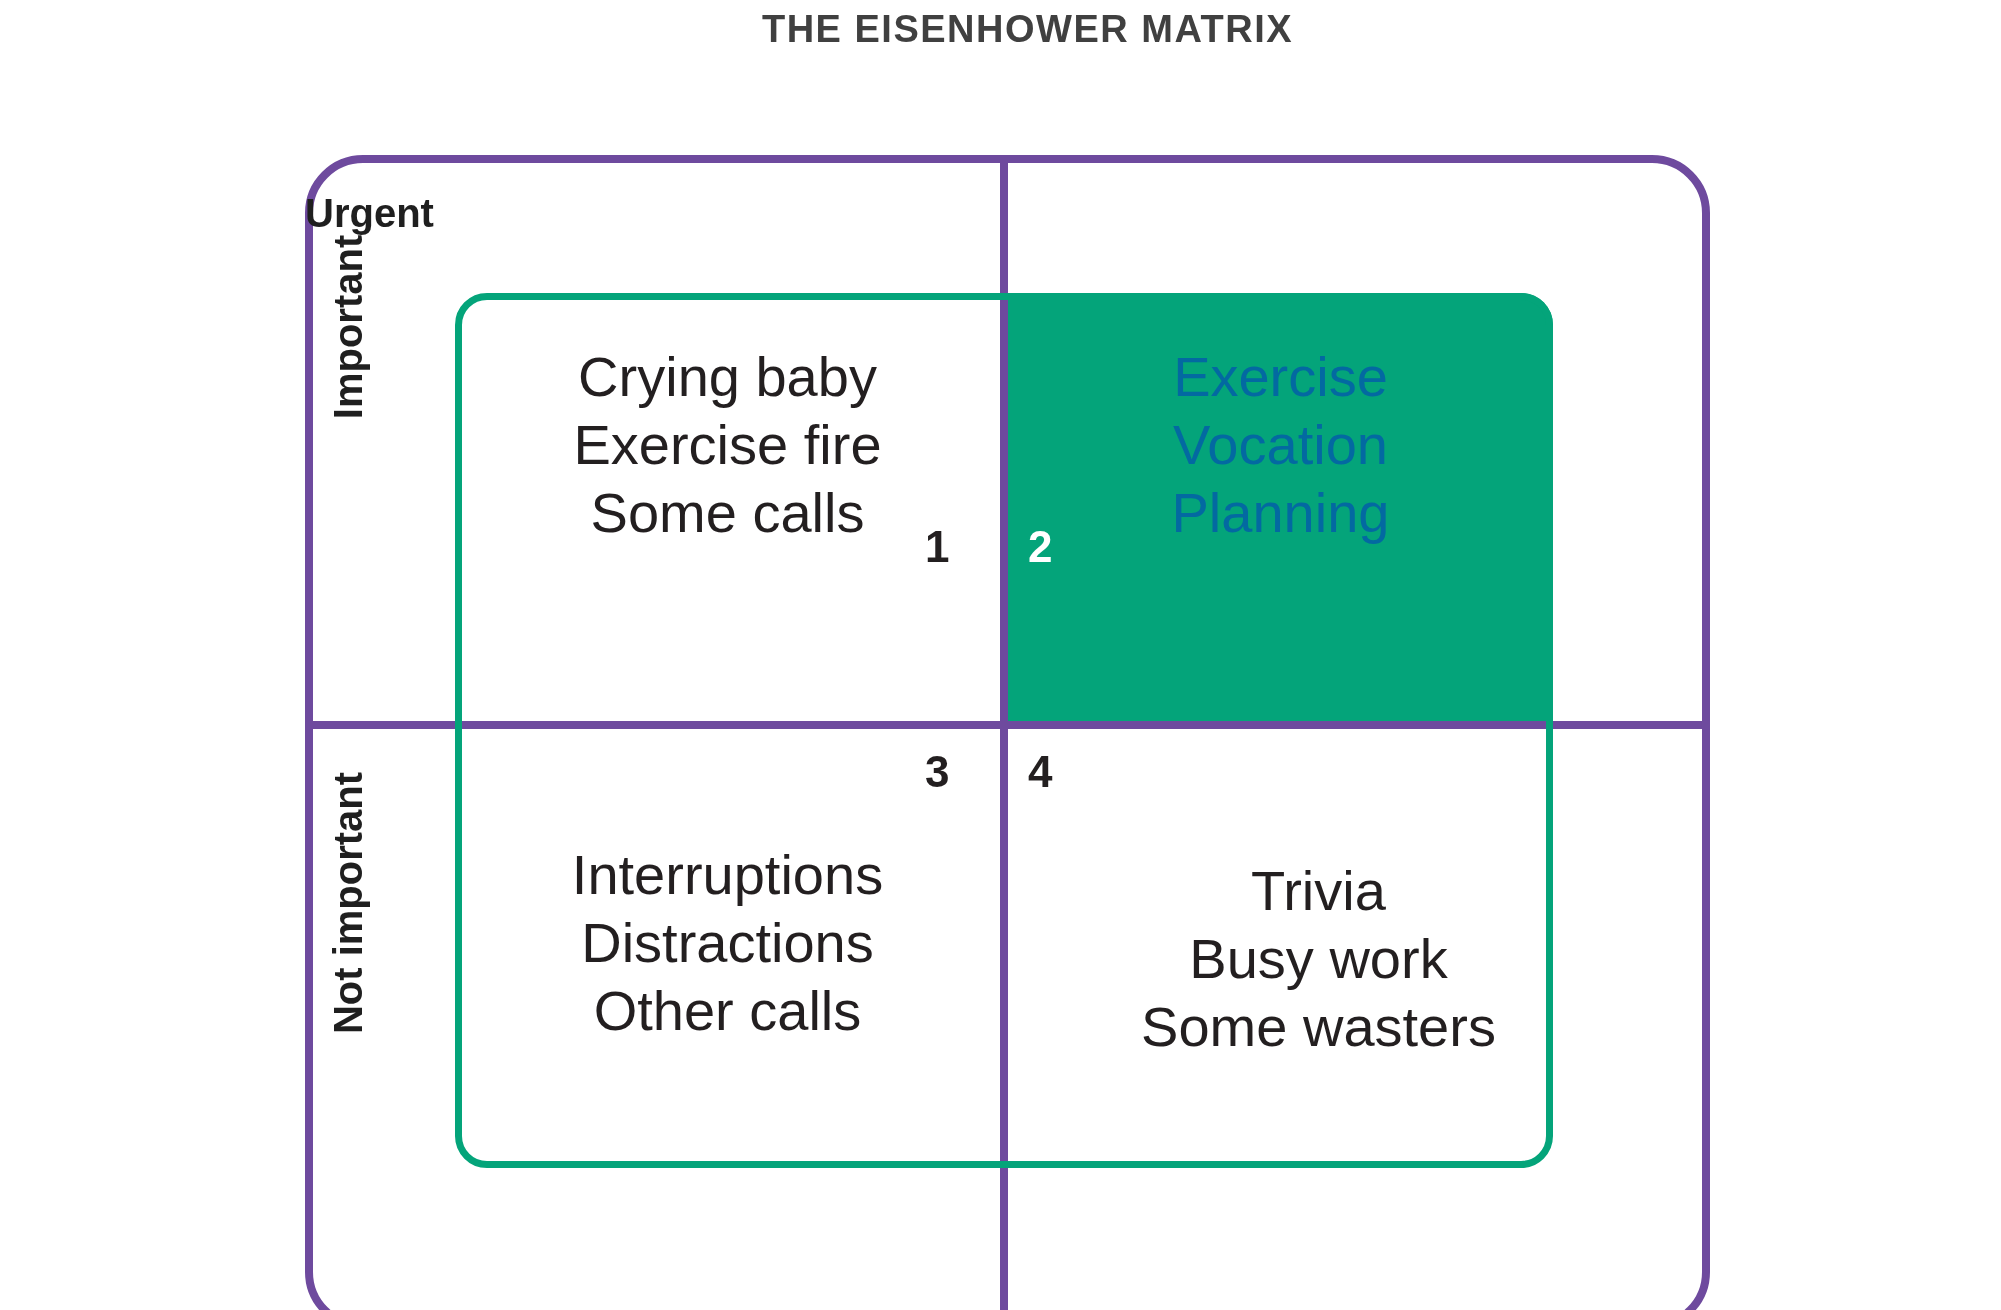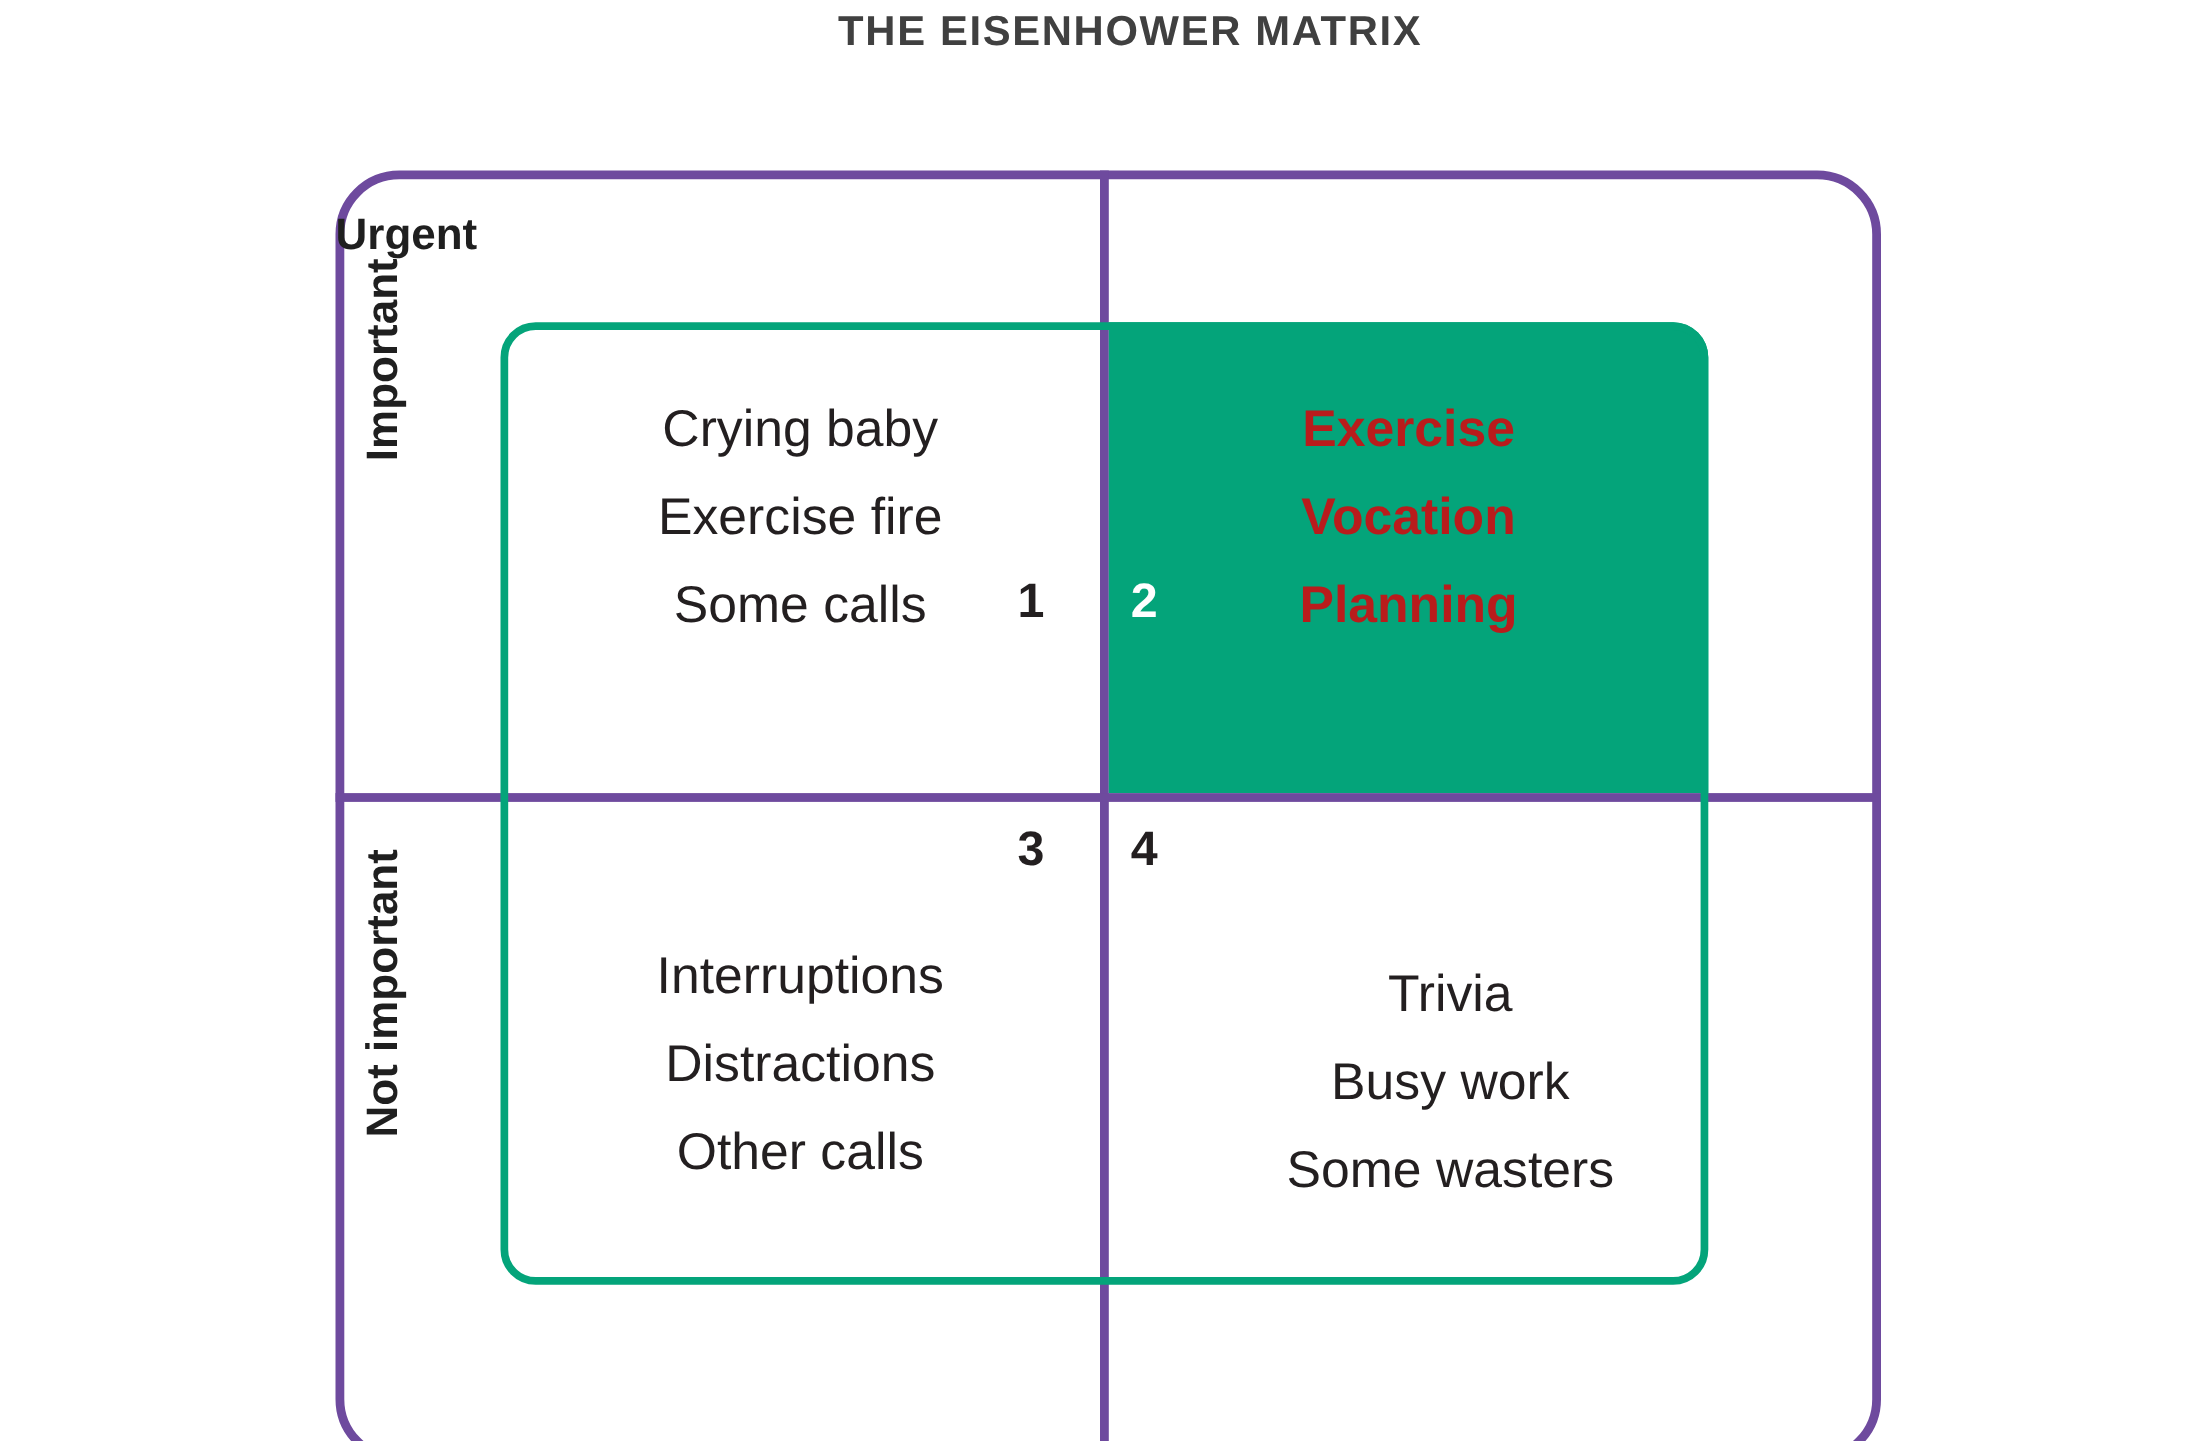--- a/index.html
+++ b/index.html
@@ -130,29 +130,28 @@
     position: absolute;
     box-sizing: border-box;
   }
   .q-lines {
     position: absolute;
     left: 0;
     width: 100%;
     text-align: center;
   }
   .q-lines div {
-    font-size: 47px;
+    font-size: 56px;
     line-height: 68px;
     color: #231f20;
     white-space: nowrap;
-    margin-top: 12px;
   }
   .q-lines.bold div {
-    font-weight: 700;
-    color: #b91c1c;
+    font-weight: 400;
+    color: #0369a1;
   }
 
   #q1 { left: 150px; top: 138px;  width: 545px; height: 428px; }
   #q2 { left: 703px; top: 138px;  width: 545px; height: 428px; }
   #q3 { left: 150px; top: 574px;  width: 545px; height: 439px; }
   #q4 { left: 703px; top: 574px;  width: 545px; height: 439px; }
 
   #q1 .q-lines { top: 50px; }
   #q2 .q-lines { top: 50px; }
   #q3 .q-lines { top: 112px; }

